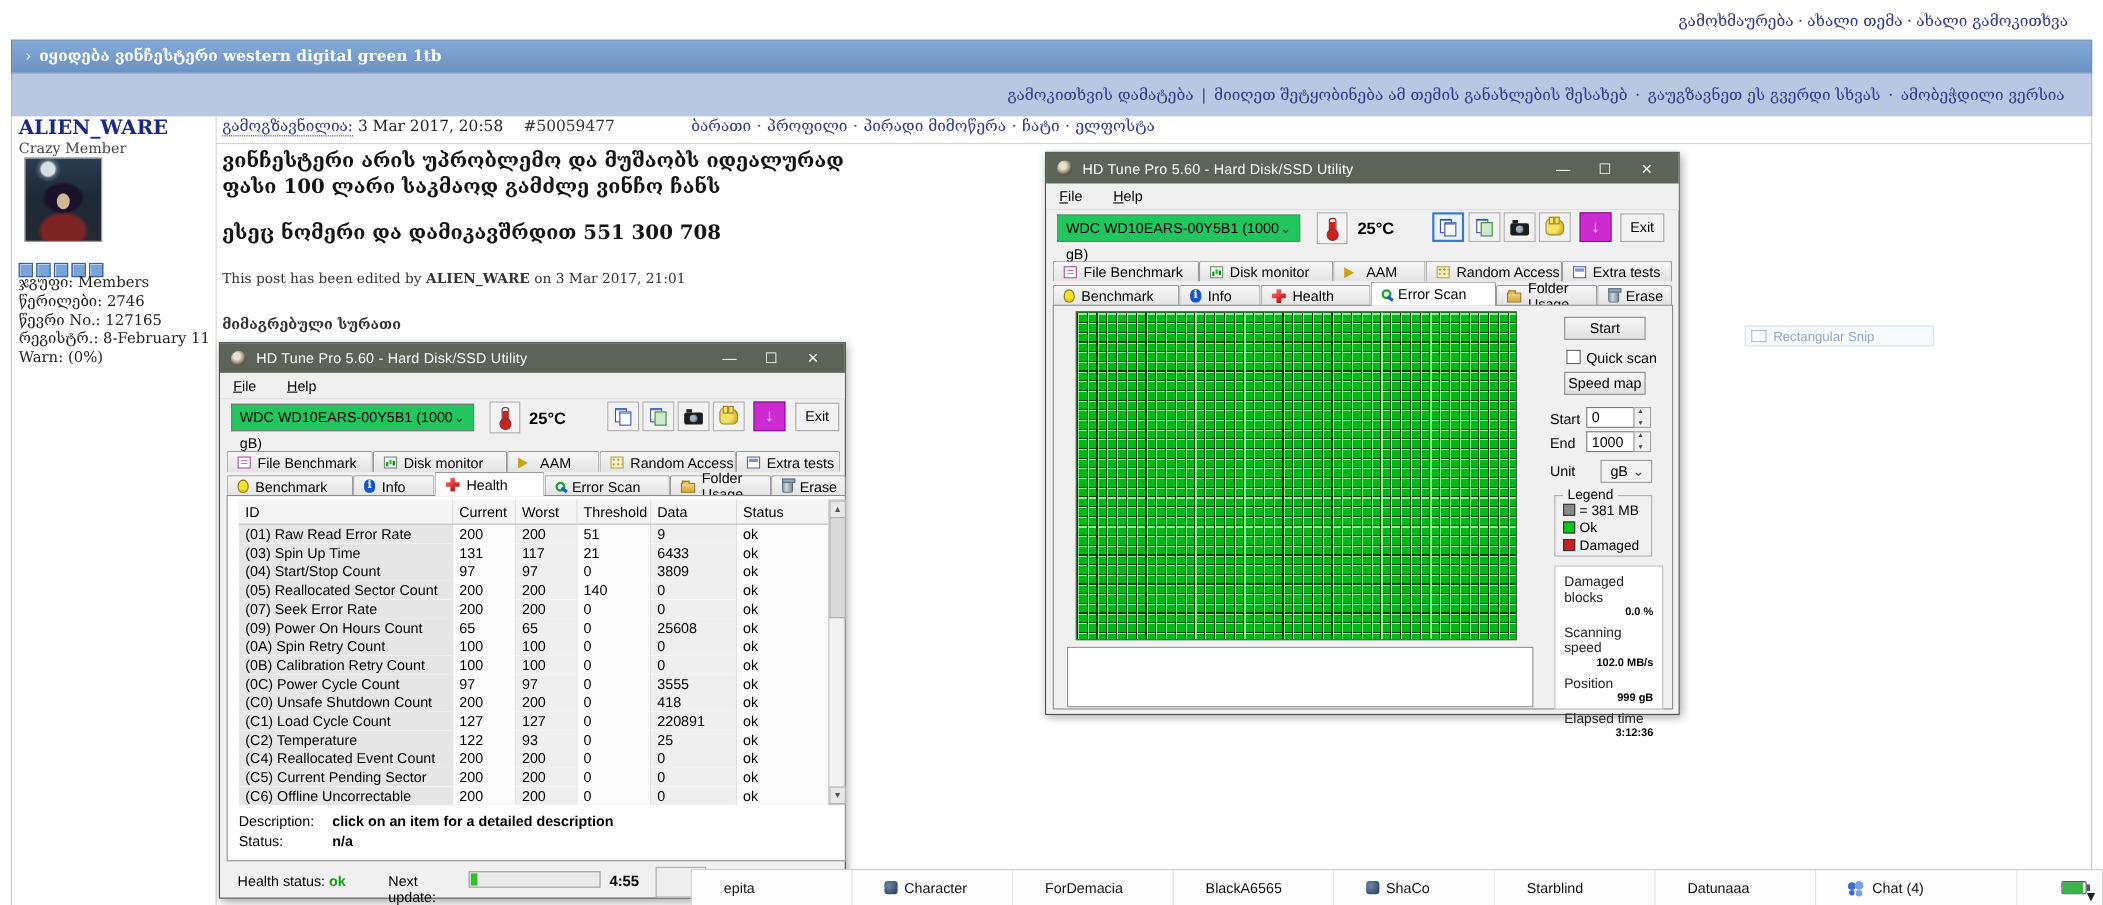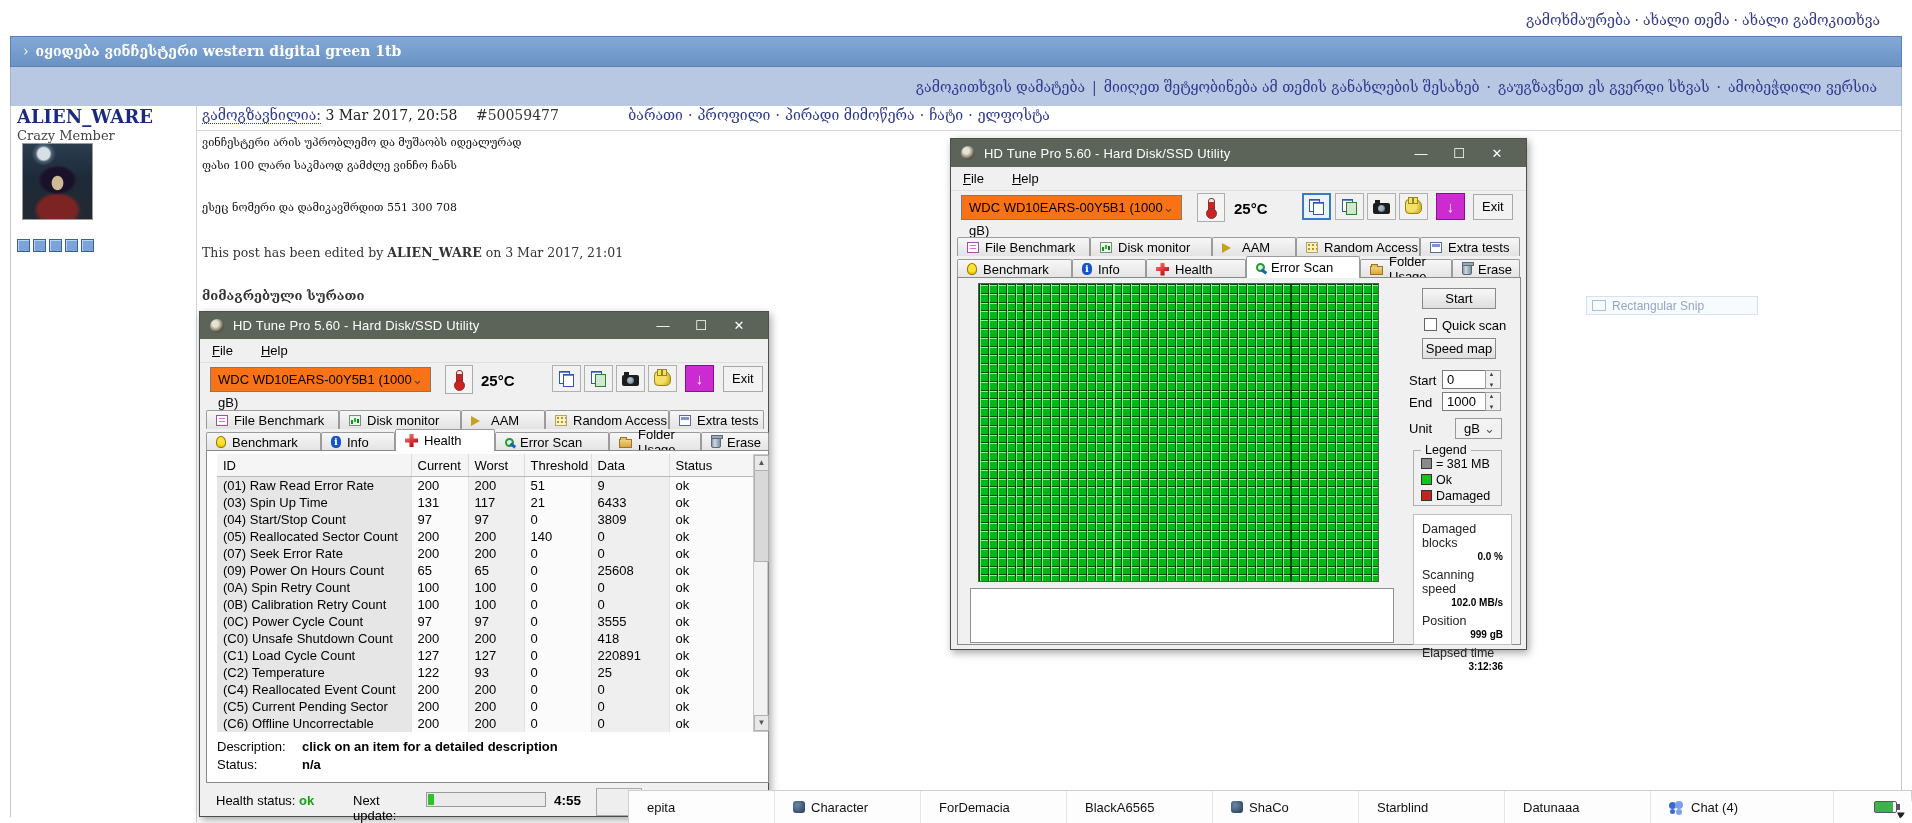--- a/index.html
+++ b/index.html
@@ -1,17 +1,17 @@
 <!DOCTYPE html>
 <html><head>
 <meta charset="utf-8">
 <style>
   html,body{margin:0;padding:0;background:#fff;}
   #screen{position:relative;width:1912px;height:823px;overflow:hidden;background:#fff;
-          font-family:"DejaVu Serif","DejaVu Sans",serif;color:#111;border-radius:27px;}
+          font-family:"DejaVu Serif","DejaVu Sans",serif;color:#111;}
   .ui{font-family:"Liberation Sans","DejaVu Sans",sans-serif;}
   .abs{position:absolute;}
 
   
   .toplinks{top:12px;right:32px;font-size:14px;color:#333a8c;}
   .toplinks span.lnk{cursor:pointer;}
   .toplinks span.sep{color:#333a8c;padding:0 4px;}
   .bluebar{left:10px;top:36px;width:1892px;height:31px;
            background:linear-gradient(#83a9d8,#6a92c2);border:1px solid #5a82b4;box-sizing:border-box;
            color:#fff;font-weight:bold;font-size:14px;line-height:29px;padding-left:12px;}
@@ -39,38 +39,38 @@
   .pip{display:inline-block;width:11px;height:11px;margin-right:3px;background:#7aa3d9;
        border:1px solid #3f5f92;box-shadow:inset 1px 1px 0 #b6d0ee;}
   .ustats{left:17px;top:249px;font-size:13.5px;color:#222;line-height:17px;}
 
   
   .postmeta{left:202px;top:107px;font-size:14px;color:#222;}
   .postmeta .plink{color:#2f3b8f;border-bottom:1px dotted #2f3b8f;cursor:pointer;}
   .postmeta .pid{margin-left:14px;color:#333;}
   .postmeta .acts{margin-left:65px;color:#2f3b8f;}
   .postmeta .acts .sep{padding:0 5px;}
-  .pbody{left:202px;font-size:11px;color:#141414;}
+  .pbody{left:202px;font-size:18px;color:#141414;font-weight:bold;}
   .pedit{left:202px;top:245px;font-size:12.5px;color:#333;}
   .pattach{left:202px;top:288px;font-size:13px;font-weight:bold;color:#333;}
 
   
   .win{background:#f0f0f0;border:1px solid #49514a;box-sizing:border-box;
        box-shadow:2px 3px 8px rgba(0,0,0,.35);font-size:13px;color:#000;}
   .wtitle{height:27px;background:#5c6358;color:#fff;display:flex;align-items:center;padding:0 10px;cursor:default;}
   .wicon{width:14px;height:14px;border-radius:50%;margin-right:9px;flex:none;
          background:radial-gradient(circle at 38% 35%, #e8e2d2 0 3px, #9a9484 6px, #5c5648 8px);}
   .wtitle .txt{font-size:13px;letter-spacing:.2px;}
   .wctrls{margin-left:auto;display:flex;gap:0;}
   .wctrl{width:38px;text-align:center;font-size:13px;line-height:27px;cursor:pointer;color:#fff;}
   .wmenu{height:23px;background:#f0f0f0;border-bottom:1px solid #e0e0e0;display:flex;align-items:center;padding-left:12px;gap:28px;}
   .wmenu span{cursor:pointer;}
   .wmenu span u{text-decoration:underline;}
   .toolrow{position:relative;height:38px;}
-  .combo{position:absolute;left:10px;top:4px;width:221px;height:25px;background:#f97316;border:1px solid #7a7a7a;
+  .combo{position:absolute;left:10px;top:4px;width:221px;height:25px;background:#22c55e;border:1px solid #7a7a7a;
          box-sizing:border-box;line-height:23px;padding-left:7px;cursor:pointer;}
   .combo .chev{position:absolute;right:7px;top:0;color:#444;}
   .thermbtn{position:absolute;top:2px;width:28px;height:29px;background:#f4f4f4;border:1px solid #adadad;
             box-sizing:border-box;cursor:pointer;}
   .therm{position:absolute;left:10px;top:4px;width:5px;height:15px;background:linear-gradient(#e8e8e8 18%,#cc2222 20%);
          border:1px solid #883030;border-radius:3px 3px 0 0;}
   .therm:after{content:"";position:absolute;left:-3px;bottom:-5px;width:9px;height:9px;border-radius:50%;
          background:#cc2222;border:1px solid #883030;}
   .temp{position:absolute;top:9px;font-weight:bold;font-size:15px;}
   .tbtn{position:absolute;top:2px;width:29px;height:27px;background:#f2f2f2;border:1px solid #b0b0b0;
@@ -172,21 +172,21 @@
   
   .snip{left:1586px;top:296px;width:172px;height:19px;background:rgba(242,247,252,.55);
         border:1px solid rgba(170,195,225,.45);box-sizing:border-box;display:flex;align-items:center;
         font-size:12px;color:rgba(120,145,180,.8);z-index:6;}
   .snip .sic{width:12px;height:9px;border:1px solid rgba(140,165,200,.7);margin:0 6px 0 5px;flex:none;}
 
   
   .taskbar{left:628px;top:790px;width:1284px;height:33px;background:#fdfdfd;border:1px solid #cfcfcf;
       border-bottom:none;box-sizing:border-box;display:flex;align-items:stretch;z-index:8;
       font-family:"Liberation Sans","DejaVu Sans",sans-serif;font-size:13px;color:#111;}
-  .titem{display:flex;align-items:center;padding-left:18px;box-sizing:border-box;border-right:1px solid #e6e6e6;
+  .titem{display:flex;align-items:center;padding-left:29px;box-sizing:border-box;border-right:1px solid #e6e6e6;
       width:146px;flex:none;cursor:pointer;overflow:hidden;white-space:nowrap;}
   .titem.wide{width:183px;}
   .tb-ico{width:12px;height:12px;border-radius:3px;margin-right:6px;flex:none;
       background:radial-gradient(circle at 35% 35%,#6a8aa8,#22384e);}
   .chat-ico{width:16px;height:12px;position:relative;margin-right:6px;flex:none;}
   .chat-ico:before{content:"";position:absolute;left:0;top:1px;width:7px;height:7px;border-radius:50%;background:#3a6ad4;
       box-shadow:0 6px 0 -1px #3a6ad4;}
   .chat-ico:after{content:"";position:absolute;left:6px;top:0;width:8px;height:8px;border-radius:50%;background:#7aa2e8;
       box-shadow:0 7px 0 -1px #7aa2e8;}
   .battwrap{margin-left:auto;display:flex;align-items:center;padding-right:14px;}
@@ -211,20 +211,27 @@
   </div>
 
   <div class="abs content"></div>
   <div class="abs vdiv"></div>
   <div class="abs metaline"></div>
 
   <div class="abs uname">ALIEN_WARE</div>
   <div class="abs utitle">Crazy Member</div>
   <div class="abs avatar"></div>
   <div class="abs pips" id="pips"><span class="pip"></span><span class="pip"></span><span class="pip"></span><span class="pip"></span><span class="pip"></span></div>
+  <div class="abs ustats" id="ustats">
+      <div>ჯგუფი: Members</div>
+      <div>წერილები: 2746</div>
+      <div>წევრი No.: 127165</div>
+      <div>რეგისტრ.: 8-February 11</div>
+      <div>Warn: (0%)</div>
+    </div>
 
   <div class="abs postmeta">
     <span class="plink">გამოგზავნილია:</span>
     <span> <span>3 Mar 2017, 20:58</span></span>
     <span class="pid">#50059477</span>
     <span class="acts" id="postacts"><span>ბარათი</span><span class="sep">·</span><span>პროფილი</span><span class="sep">·</span><span>პირადი მიმოწერა</span><span class="sep">·</span><span>ჩატი</span><span class="sep">·</span><span>ელფოსტა</span></span>
   </div>
 
   <div class="abs pbody" style="top:136px;">ვინჩესტერი არის უპრობლემო და მუშაობს იდეალურად</div>
   <div class="abs pbody" style="top:159px;">ფასი 100 ლარი საკმაოდ გამძლე ვინჩო ჩანს</div>

